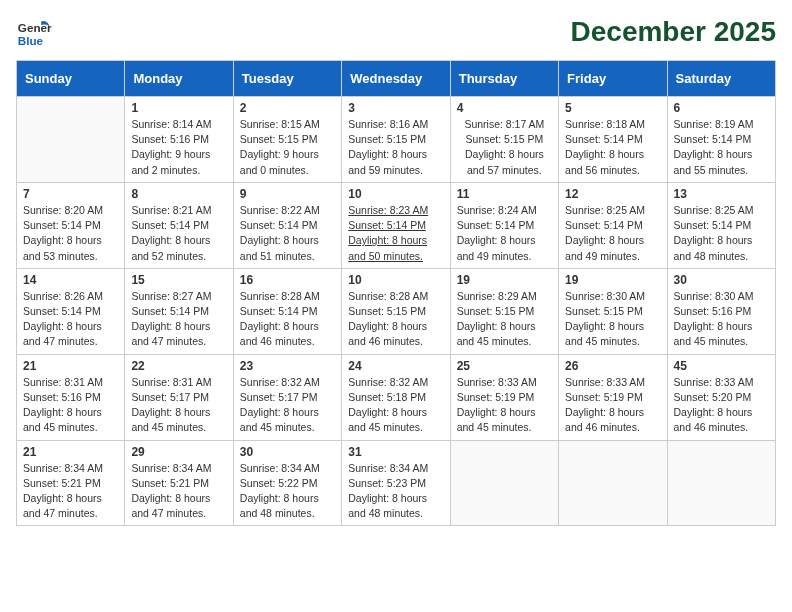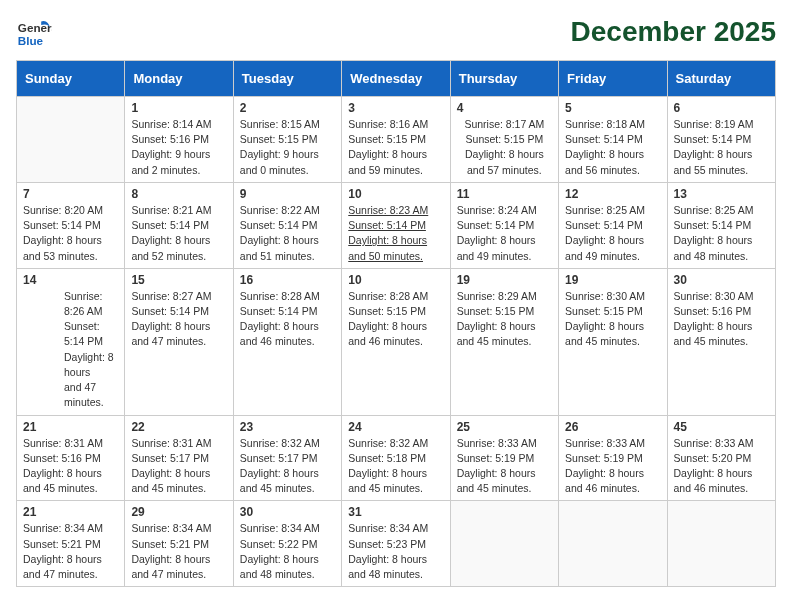--- a/index.html
+++ b/index.html
@@ -195,21 +195,21 @@
           <div class="cell-date">13</div>
           <div class="cell-info" style="white-space: pre-line;">Sunrise: 8:25 AM
 Sunset: 5:14 PM
 Daylight: 8 hours
 and 48 minutes.</div>
         </td>
       </tr>
       <tr>
         <td>
           <div class="cell-date">14</div>
-          <div class="cell-info" style="white-space: pre-line; margin-left: 41px;">Sunrise: 8:26 AM
+          <div class="cell-info" style="white-space: pre-line;">Sunrise: 8:26 AM
 Sunset: 5:14 PM
 Daylight: 8 hours
 and 47 minutes.</div>
         </td>
         <td>
           <div class="cell-date">15</div>
           <div class="cell-info" style="white-space: pre-line;">Sunrise: 8:27 AM
 Sunset: 5:14 PM
 Daylight: 8 hours
 and 47 minutes.</div>

